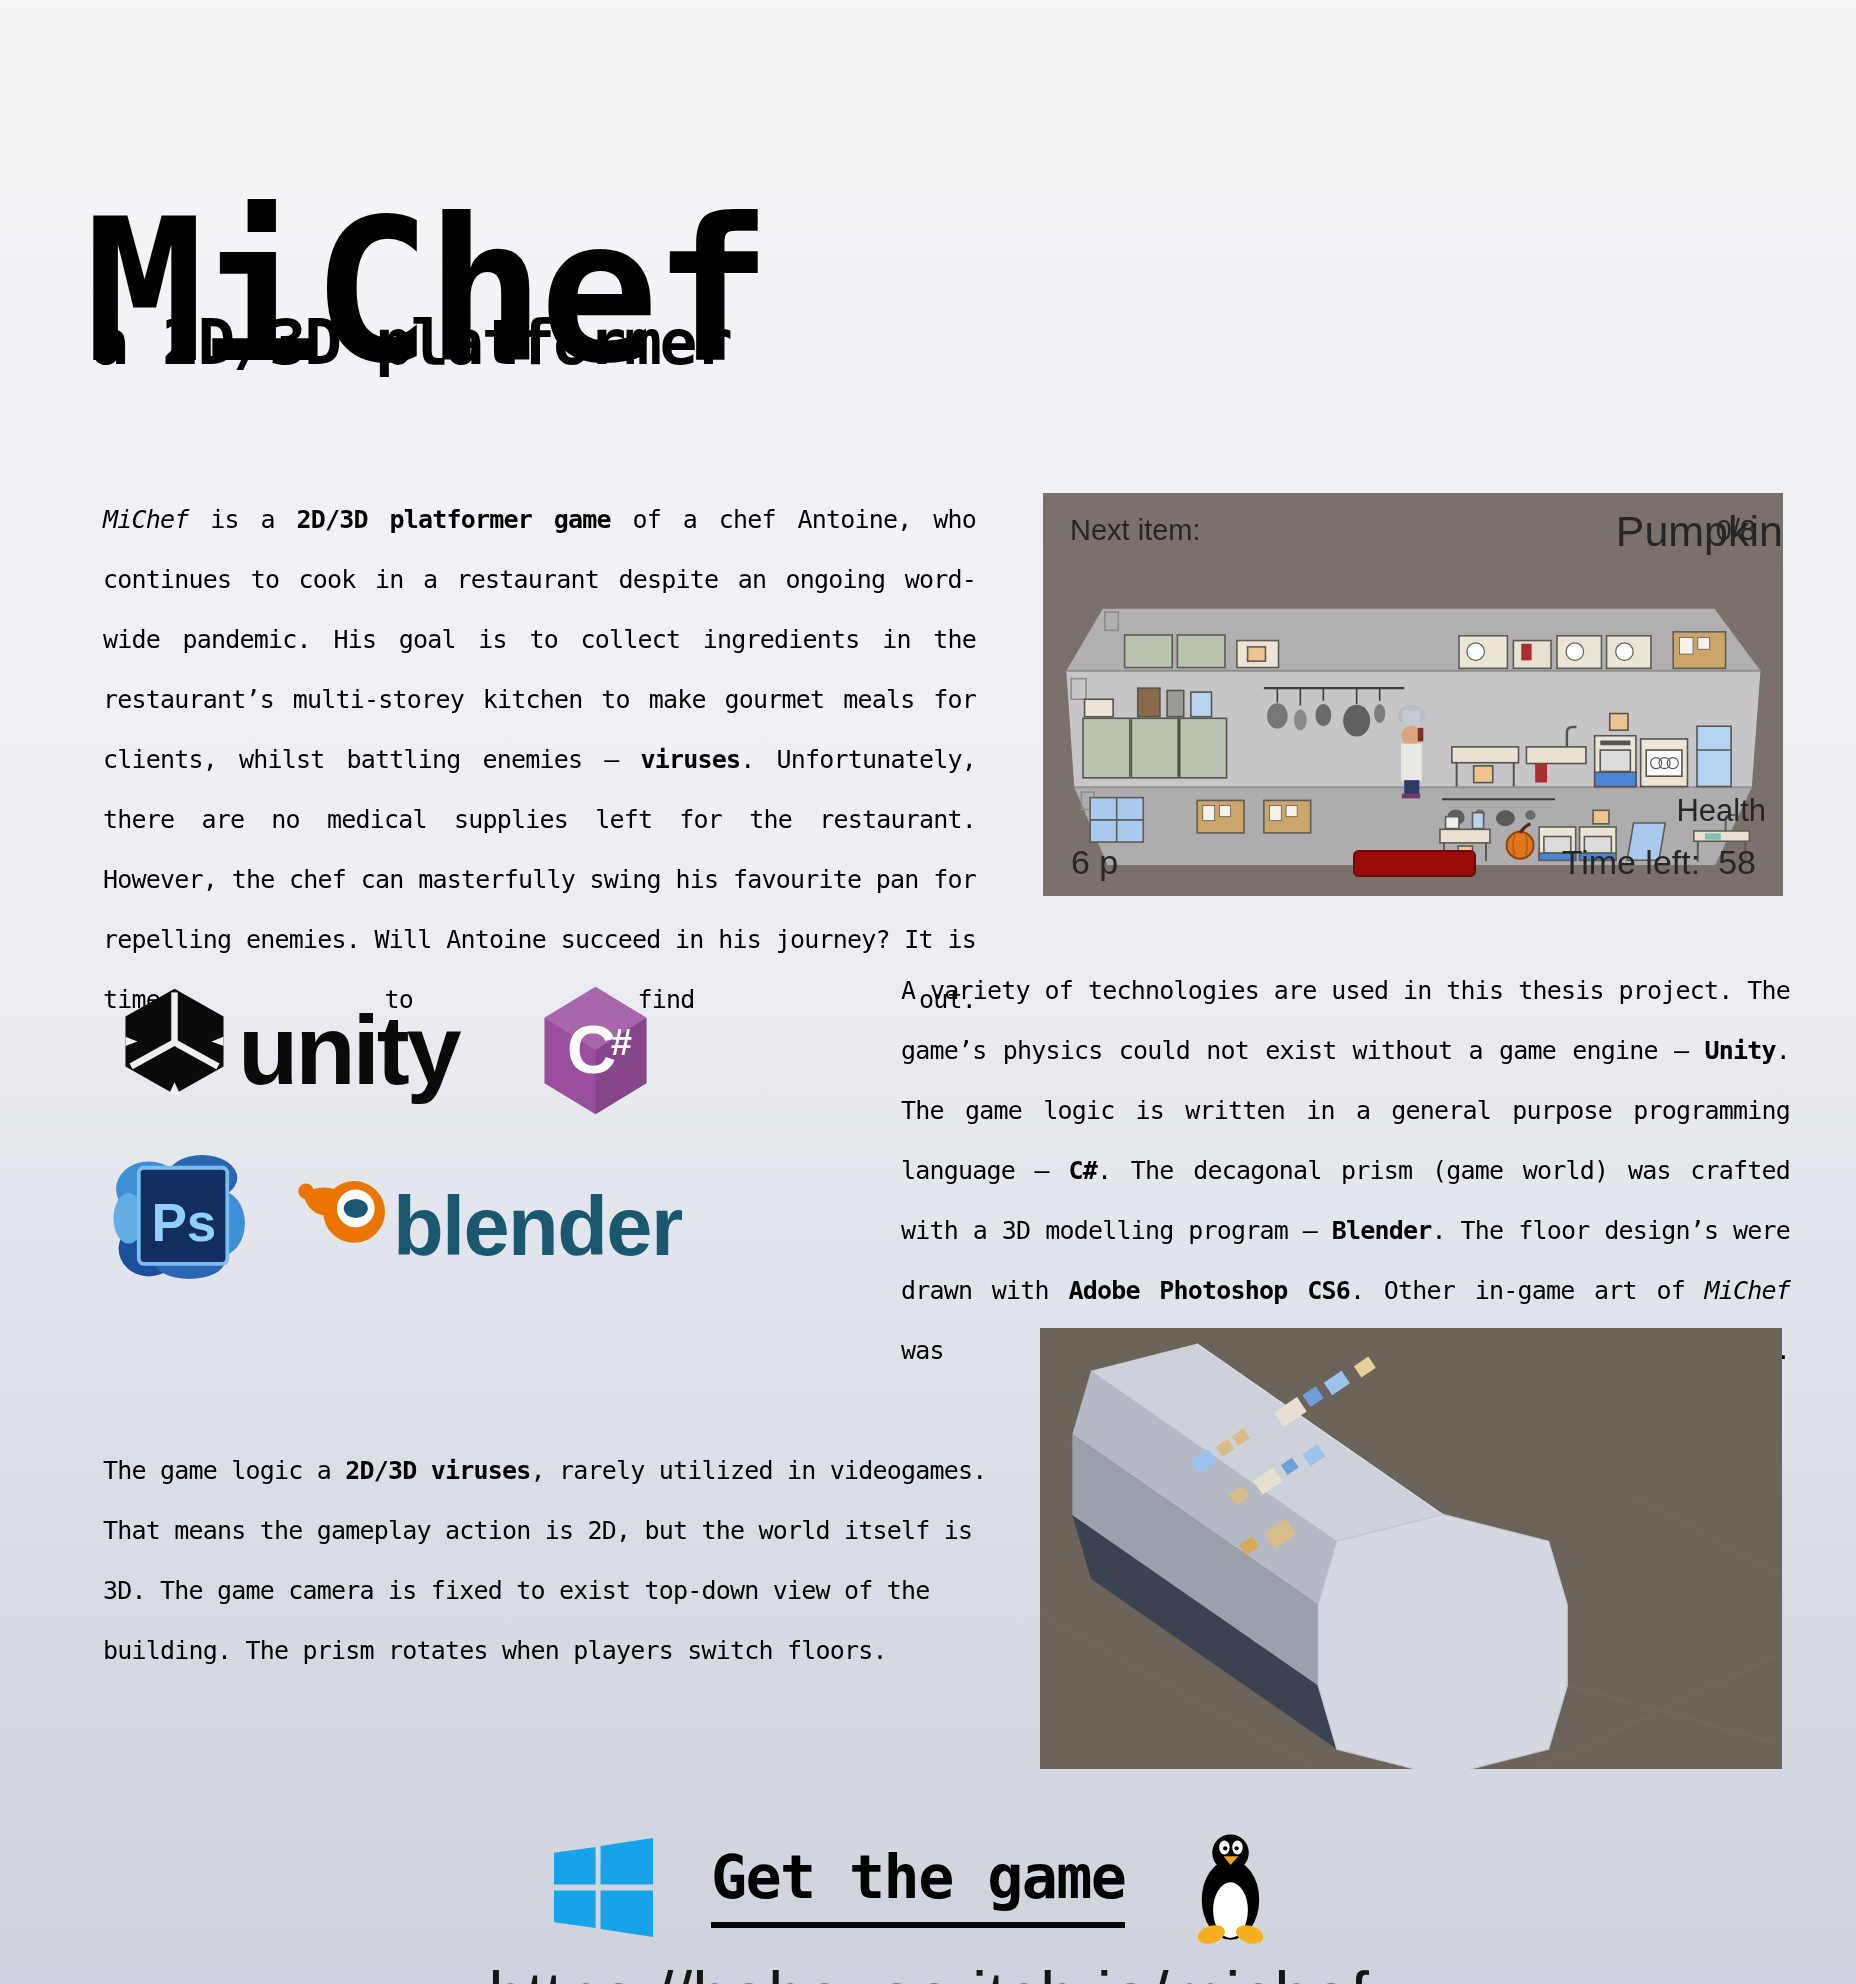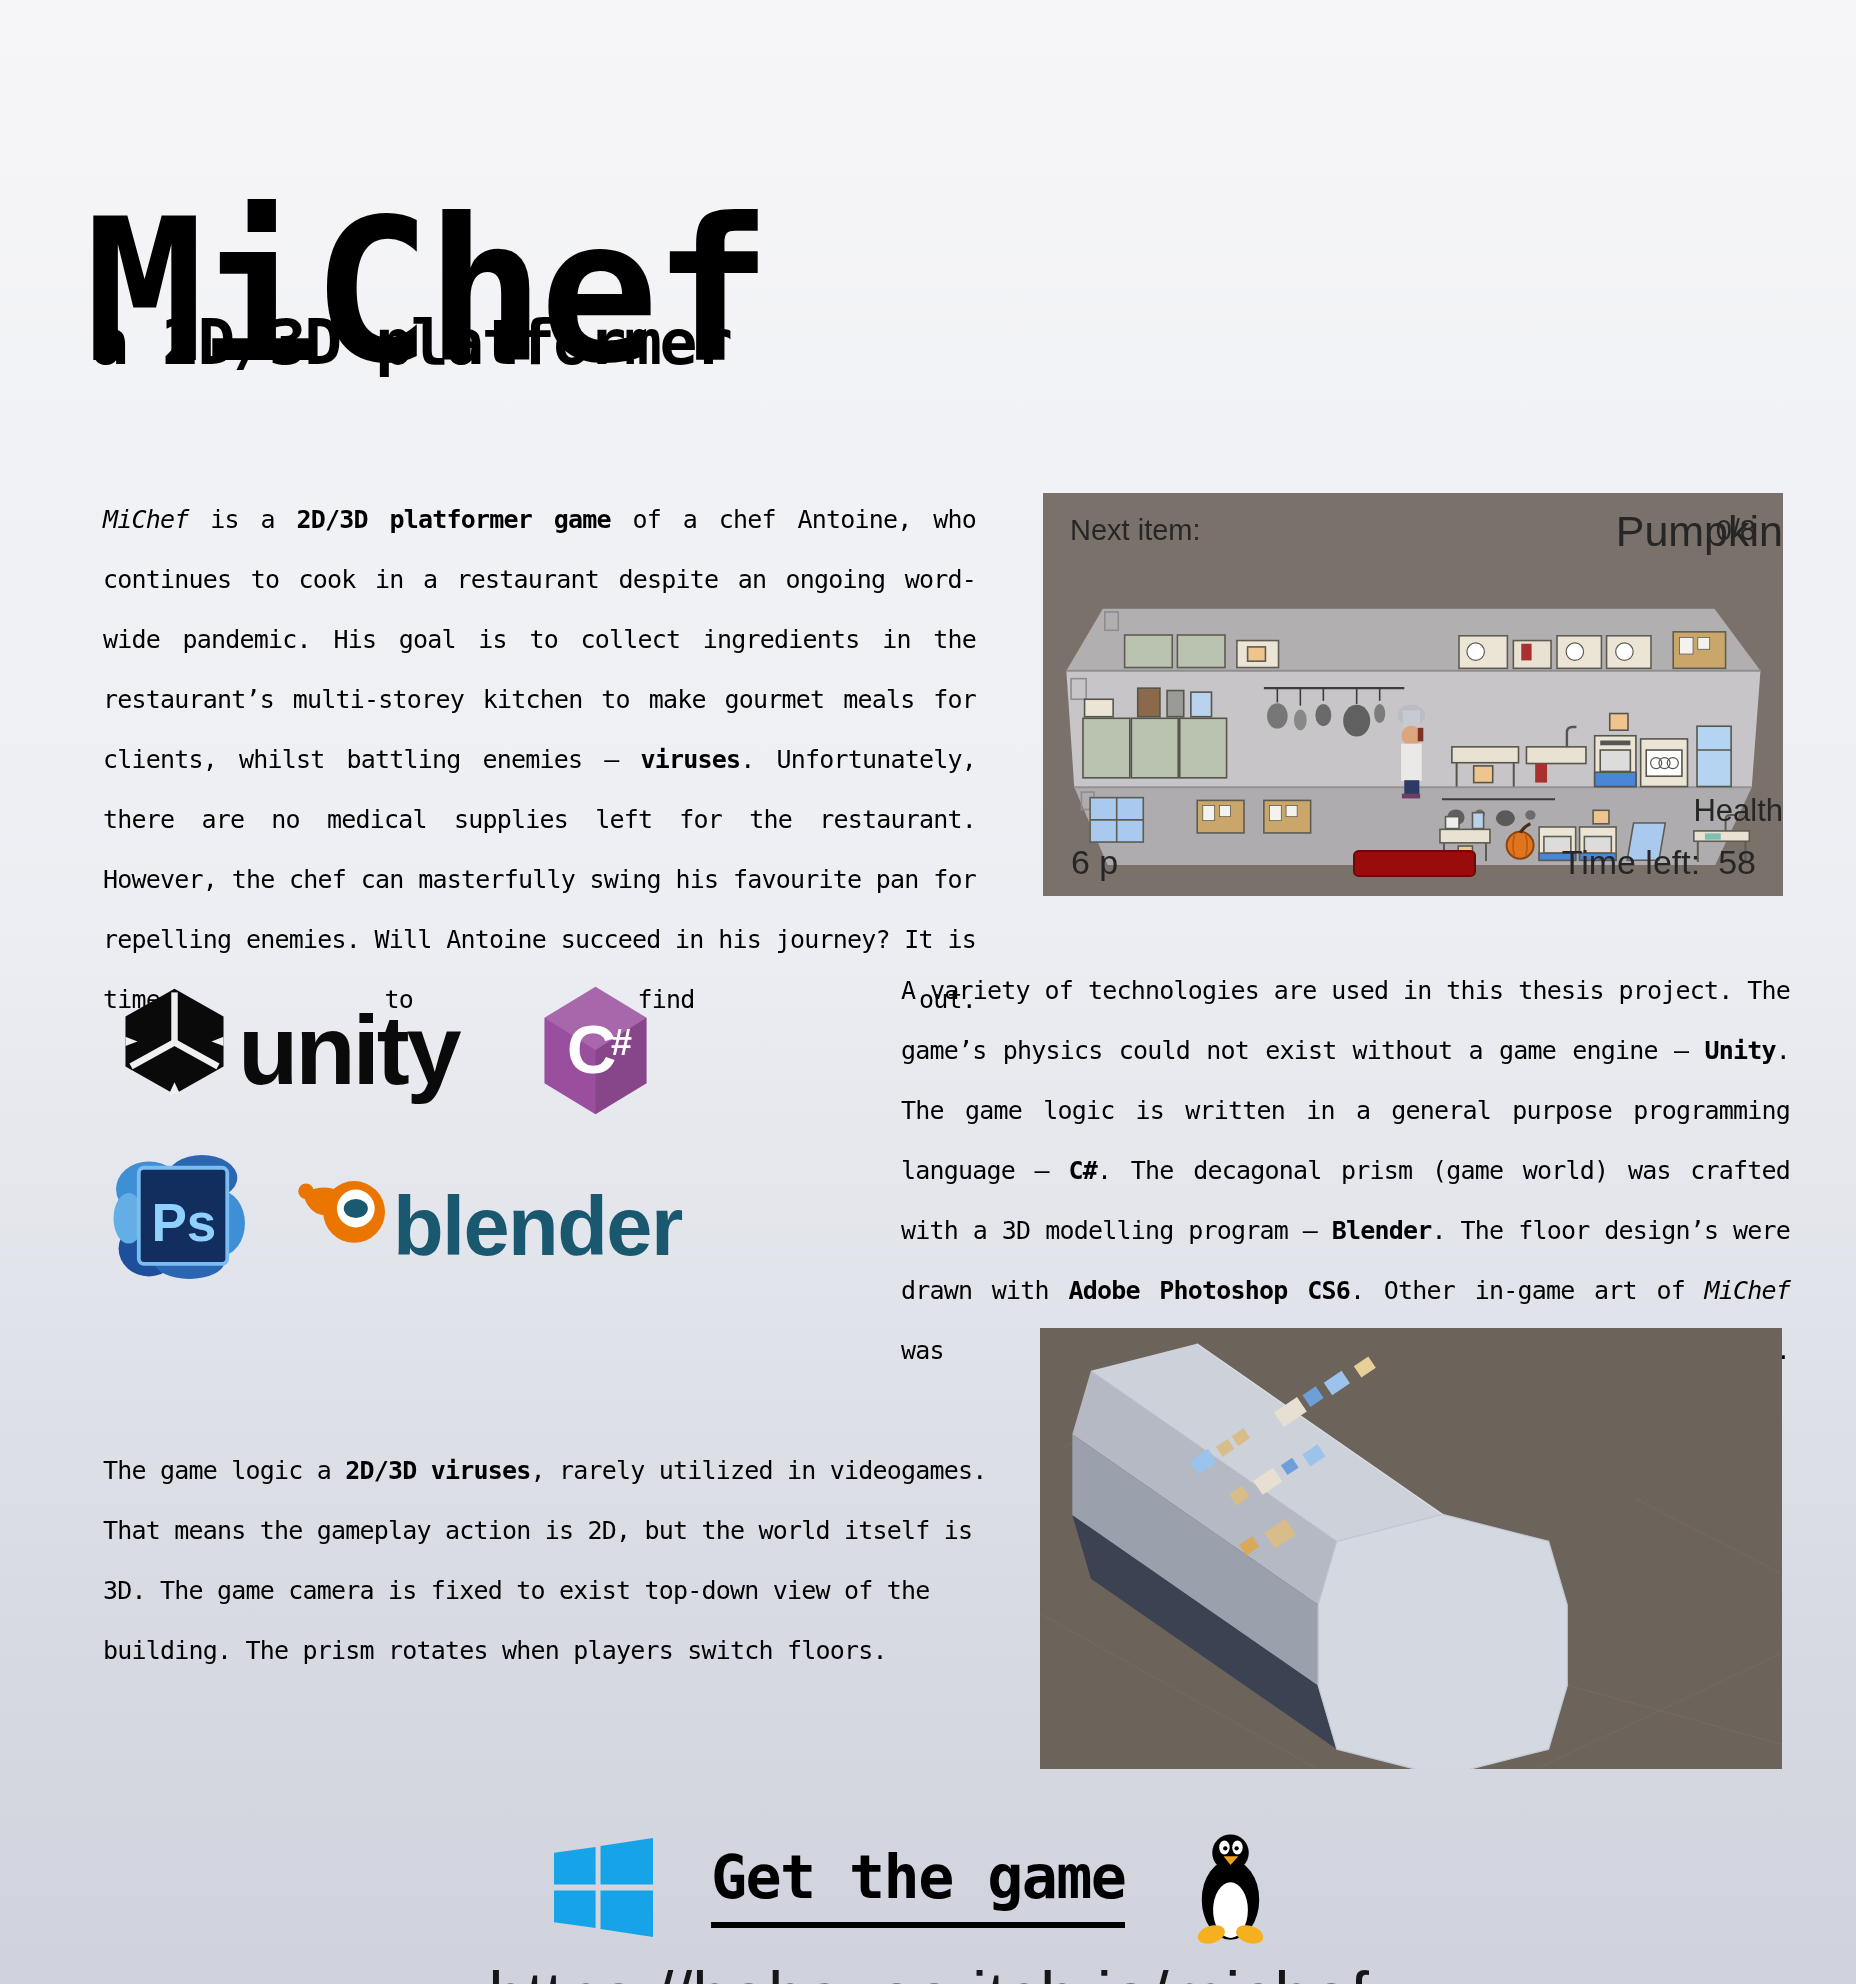--- a/index.html
+++ b/index.html
@@ -22,21 +22,21 @@
   .seg-b{font-weight:bold;}
   .seg-i{font-style:italic;}
 
   
   #shot{left:1043px; top:493px; width:740px; height:403px; background:#7a726a; overflow:hidden;}
   #shot .hud{font-family:"Liberation Sans", sans-serif; color:#262626;text-align:right;}
   #hud-next{left:27px; top:20.6px; font-size:29px;}
   #hud-item{left:0; right:0; top:14.3px; text-align:center; font-size:43px;}
   #hud-progress{right:27px; top:20.6px; font-size:29px;}
   #hud-score{left:28px; bottom:14.3px; font-size:34px;}
-  #hud-health-label{left:0; right:0; bottom:67px; text-align:center; font-size:31px;}
+  #hud-health-label{left:0; right:17px; bottom:67px; text-align:center; font-size:31px;}
   #hud-health-bar{left:310px; bottom:19px; width:119px; height:23px; background:#9a0c0c; border:2px solid #6f0808; border-radius:5.6px;}
   #hud-time{right:27px; bottom:14.3px; font-size:34px;margin-top:24px;}
   #hud-time .val{margin-left:18px;}
 
   
   #unity-row{left:119px; top:985px; width:556px; height:143px;}
   #unity-word{left:119px; top:8px; font-size:99px; font-weight:bold; font-family:"Liberation Sans",sans-serif; letter-spacing:-3.2px; color:#0a0a0a;}
   #csharp-logo{left:540px; top:985px; width:111px; height:131px;}
   #ps-logo{left:111px; top:1143px; width:139px; height:143px;}
   #blender-row{left:294px; top:1163px; width:437px; height:111px;}

